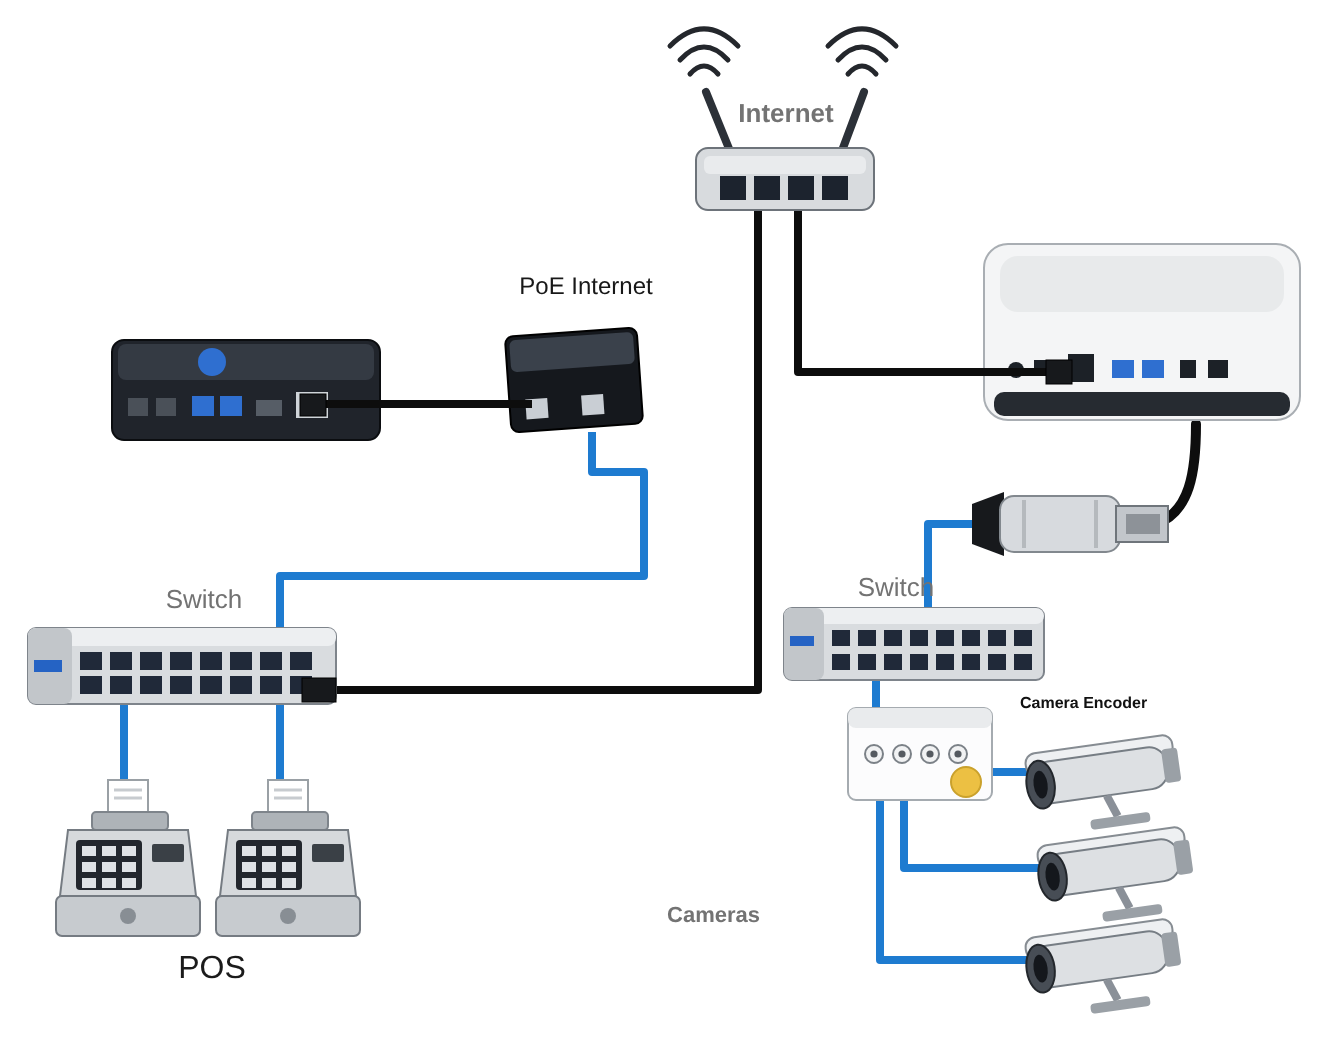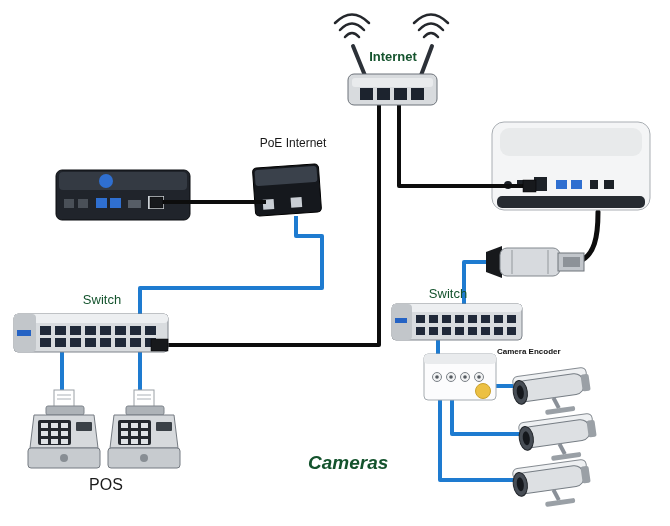--- a/index.html
+++ b/index.html
@@ -1,29 +1,29 @@
 <!DOCTYPE html>
 <html><head>
 <meta charset="utf-8">
 <style>
   * { box-sizing: border-box; }
   html, body { margin: 0; padding: 0; background: #ffffff; }
   body { font-family: "Liberation Sans", sans-serif; }
   .stage { position: relative; width: 670px; height: 526px; background: #ffffff; overflow: hidden; }
   .stage svg { position: absolute; left: 0; top: 0; }
-  .lbl { position: absolute; color: #14532d; white-space: nowrap; }
+  .lbl { position: absolute; color: #737373; white-space: nowrap; }
   .lbl-internet      { left: 355px; top: 49px;  width: 76px;  text-align: center; font-size: 13px; font-weight: 600; }
   .lbl-pano100       { left: 538px; top: 101px; width: 100px; text-align: center; font-size: 15px; font-weight: 600; color:#1b1b1b; }
   .lbl-panobridge    { left: 82px;  top: 142px; width: 104px; text-align: center; font-size: 14px; font-weight: 700; }
   .lbl-poe           { left: 248px; top: 136px; width: 90px;  text-align: center; font-size: 12px; font-weight: 500; color:#181818; }
   .lbl-switch-left   { left: 76px;  top: 292px; width: 52px;  text-align: center; font-size: 13px; font-weight: 500; }
   .lbl-switch-right  { left: 422px; top: 286px; width: 52px;  text-align: center; font-size: 13px; font-weight: 500; }
   .lbl-pos           { left: 84px;  top: 476px; width: 44px;  text-align: center; font-size: 16px; font-weight: 500; color:#1b1b1b; }
-  .lbl-cameras       { left: 308px; top: 452px; width: 72px;  text-align: right; font-size: 19px; font-weight: 700; font-style: italic; }
-  .lbl-encoder       { left: 497px; top: 347px; width: 76px;  font-size: 8px; font-weight: 700; color:#111; }
+  .lbl-cameras       { left: 308px; top: 452px; width: 72px;  text-align: right; font-size: 11px; font-weight: 700; }
+  .lbl-encoder       { left: 510px; top: 347px; width: 76px;  font-size: 8px; font-weight: 700; color:#111; }
   .cable { fill: none; stroke-linejoin: round; }
   .w4 { stroke-width: 4; }
   .w5 { stroke-width: 5; stroke-linecap: round; }
   .plug { fill: #17191c; stroke: #000; stroke-width: 0.5; }
   .antenna { stroke: #2c3138; stroke-width: 4; stroke-linecap: round; }
   .wave { fill: none; stroke: #24272c; stroke-width: 2.5; stroke-linecap: round; }
 </style>
 </head>
 <body>
 

